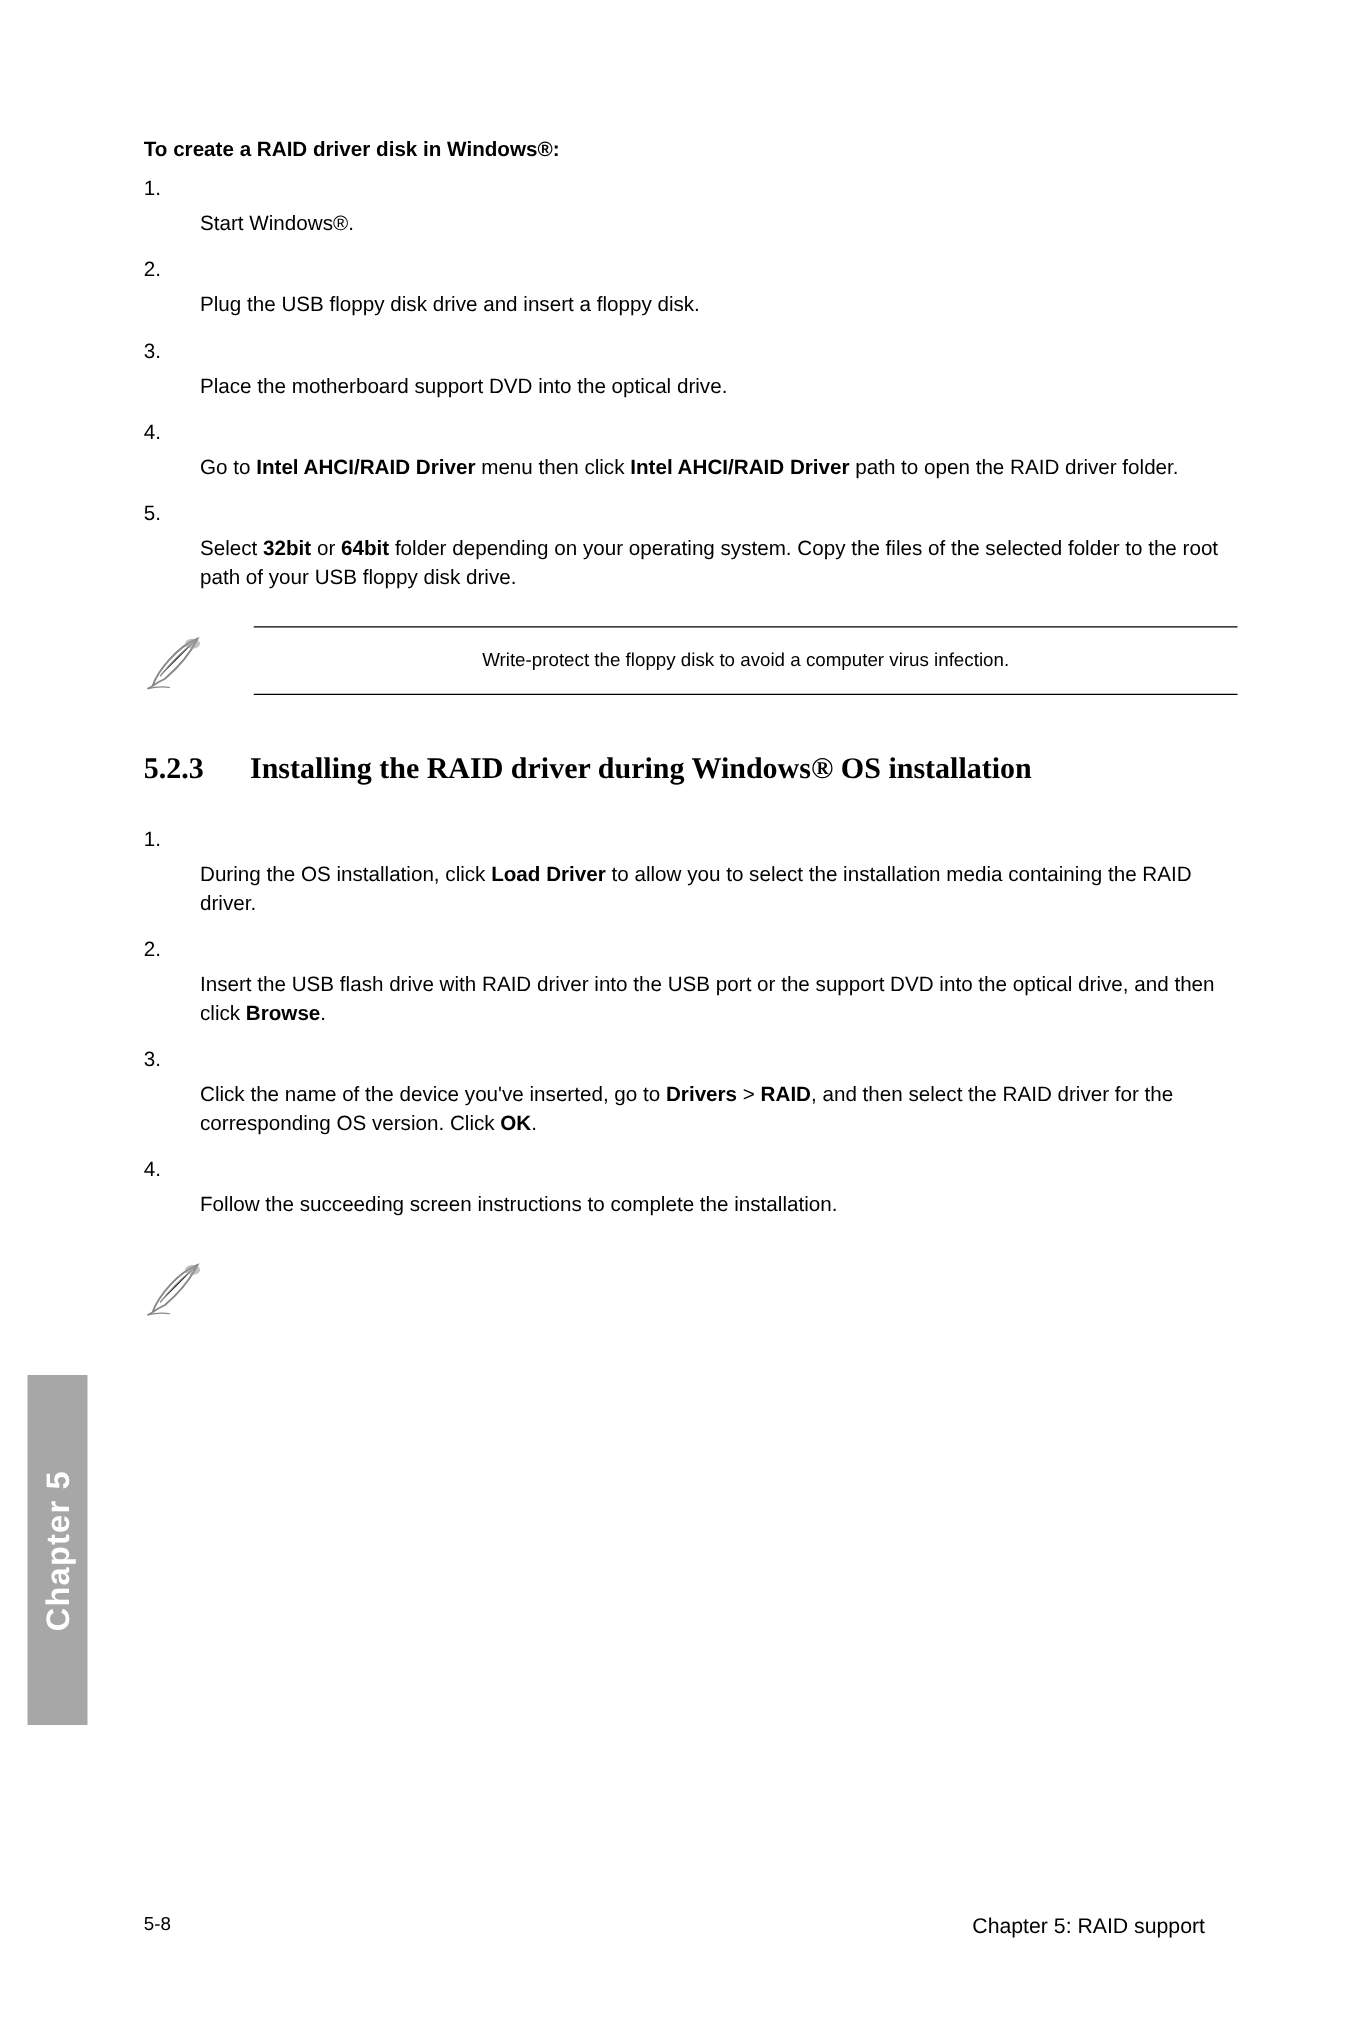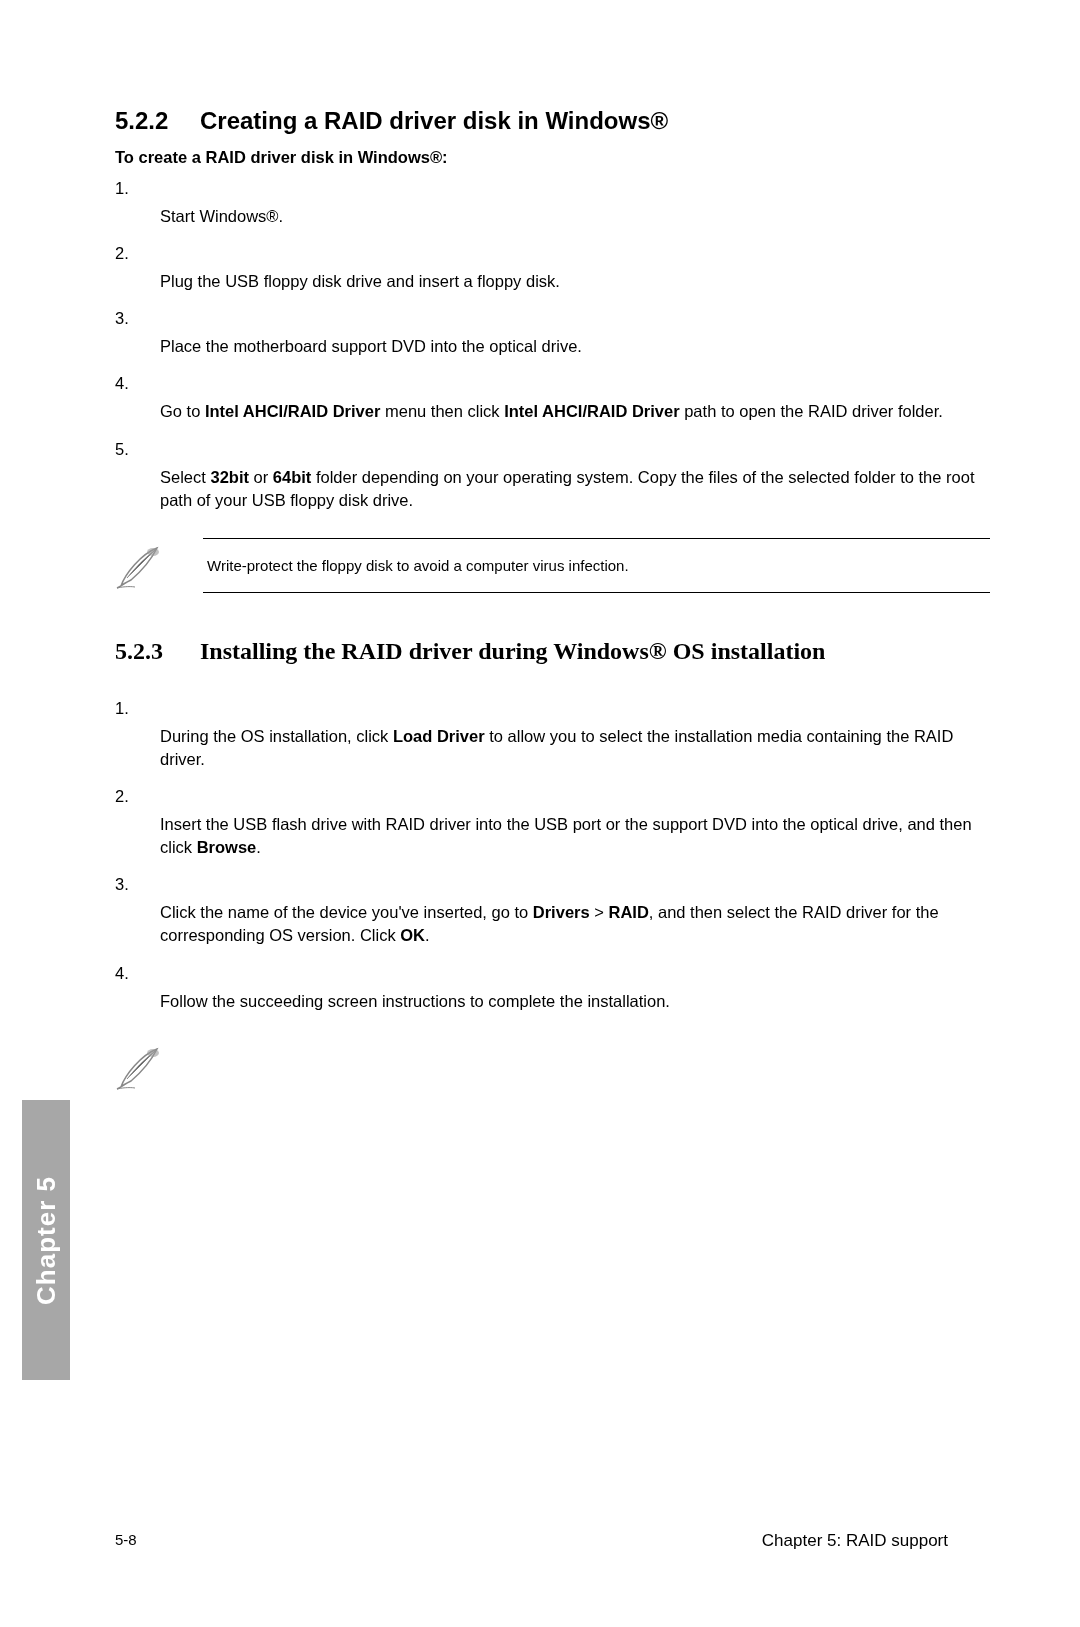--- a/index.html
+++ b/index.html
@@ -56,20 +56,21 @@
     ol.instr li .body {
       flex: 1;
       margin-top: 28px;
     }
     .bold { font-weight: 700; }
     .note-block {
       display: flex;
       align-items: flex-start;
       margin: 18px 0 40px 0;
       gap: 38px;
+      text-align: center;
     }
     .note-block .icon-wrap {
       width: 50px;
       flex-shrink: 0;
       padding-top: 6px;
     }
     .note-block .note-body {
       flex: 1;
       border-top: 1px solid #000;
       border-bottom: 1px solid #000;
@@ -97,40 +98,36 @@
       transform-origin: center;
       color: #ffffff;
       font-weight: 700;
       font-size: 26px;
       white-space: nowrap;
       letter-spacing: 1px;
     }
     .footer {
       position: absolute;
       left: 0;
-      right: 16px;
+      right: 0;
       bottom: 76px;
       display: flex;
       justify-content: space-between;
       padding: 0 116px 0 115px;
       font-size: 17px;
     }
     .footer .pagenum { font-size: 15px; }
     .sec2 { margin-top: 8px; font-family: Liberation Serif, serif; }
     .gap { height: 10px; }
   </style>
 </head>
 <body>
 
 <div class="page">
 
-  <div class="heading">
-    <span class="num">5.2.2</span>
-    <span class="title">Creating a RAID driver disk in Windows®</span>
-  </div>
 
   <div class="subheading">To create a RAID driver disk in Windows®:</div>
 
   <ol class="instr">
     <li>
       <span class="marker">1.</span>
       <span class="body">Start Windows®.</span>
     </li>
     <li>
       <span class="marker">2.</span>

